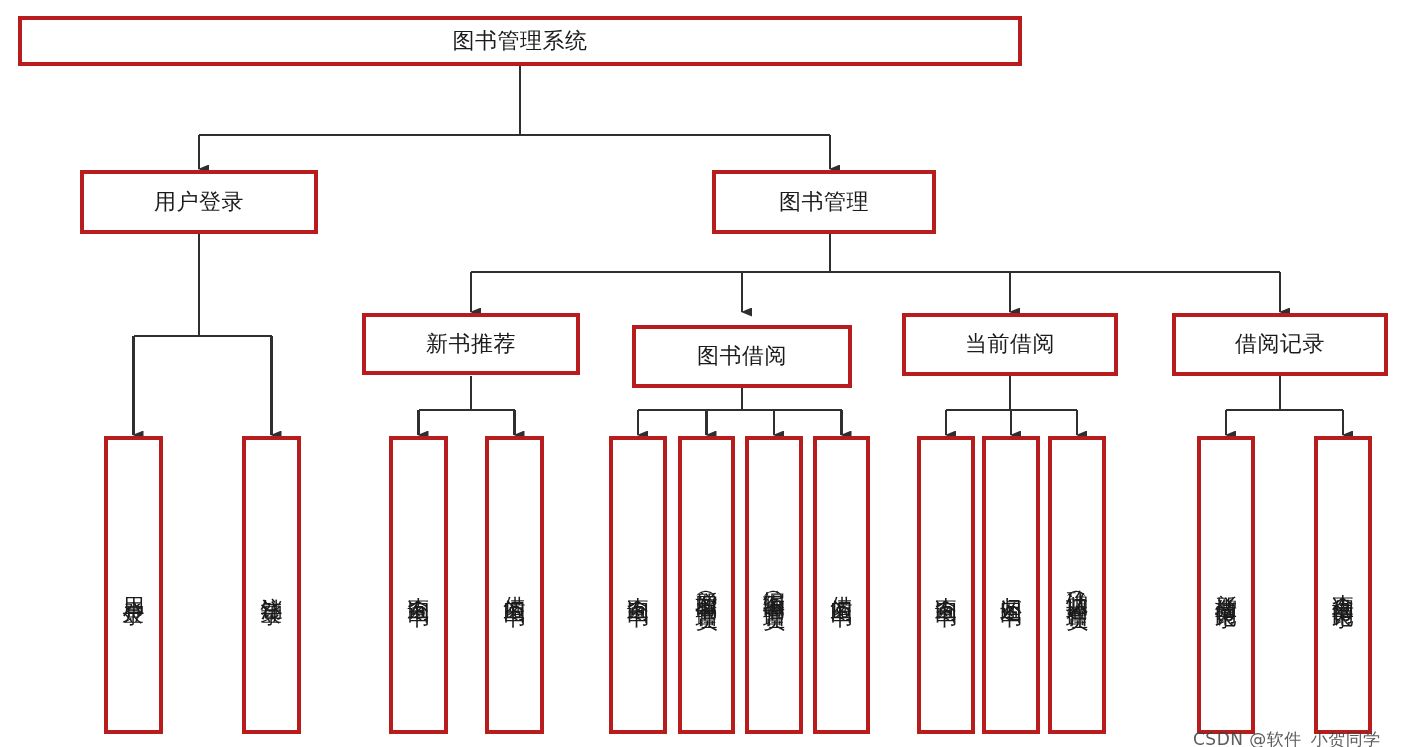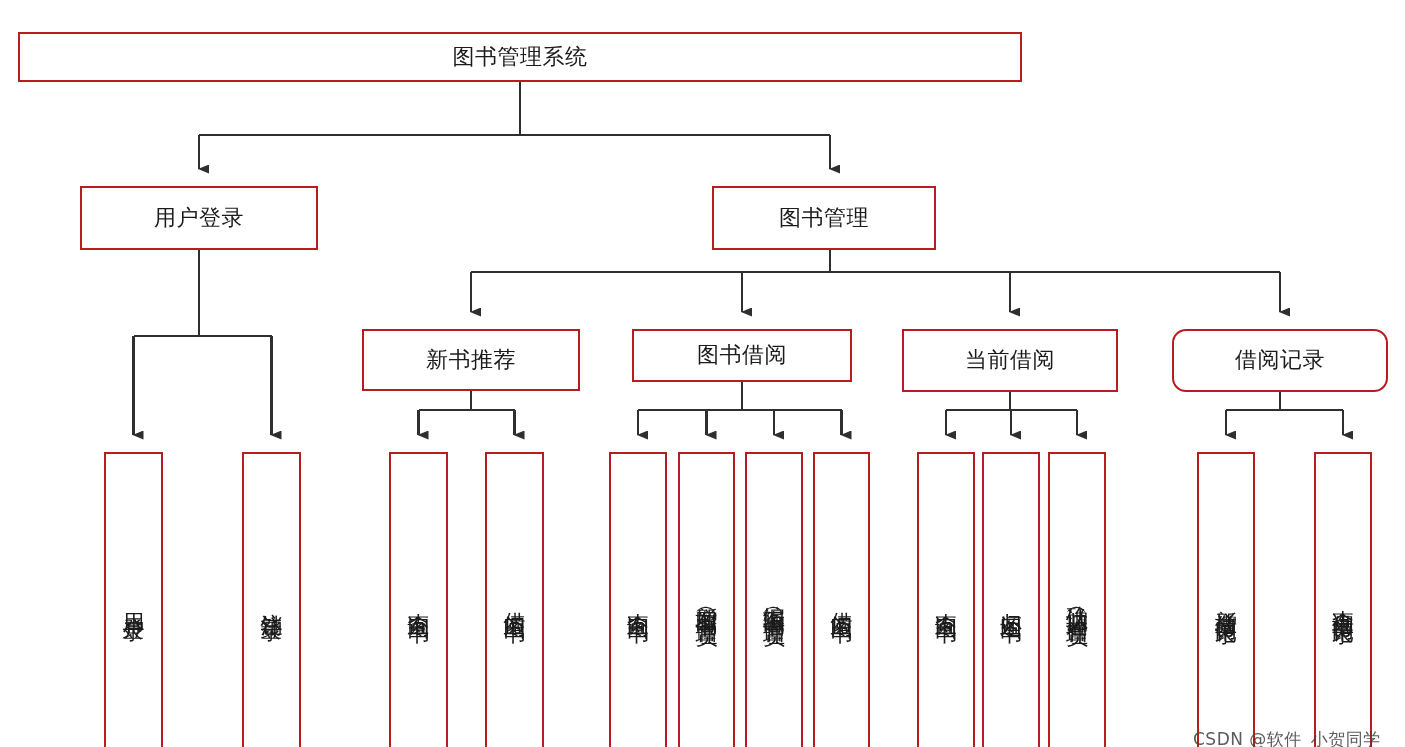--- a/index.html
+++ b/index.html
@@ -23,26 +23,25 @@
     position: absolute;
     left: 0;
     top: 0;
     width: 1405px;
     height: 747px;
   }
   .node-box {
     position: absolute;
     box-sizing: border-box;
     background: #ffffff;
-    border: 2px solid #b91c1c;
+    border: 4px solid #b91c1c;
     display: flex;
     align-items: center;
     justify-content: center;
     overflow: hidden;
-    margin-top: 16px;
   }
   .node-label-h {
     font-size: 22px;
     color: #1b1b1b;
     line-height: 1.1;
     white-space: nowrap;
     letter-spacing: 0.5px;
   }
   .node-label-v {
     font-size: 22px;
@@ -116,27 +115,27 @@
       </div>
       <div class="node-box" style="left: 80px; top: 170px; width: 238px; height: 64px;">
         <span class="node-label-h">用户登录</span>
       </div>
       <div class="node-box" style="left: 712px; top: 170px; width: 224px; height: 64px;">
         <span class="node-label-h">图书管理</span>
       </div>
       <div class="node-box" style="left: 362px; top: 313px; width: 218px; height: 62px;">
         <span class="node-label-h">新书推荐</span>
       </div>
-      <div class="node-box" style="left: 632px; top: 313px; width: 220px; height: 53px;">
+      <div class="node-box" style="left: 632px; top: 325px; width: 220px; height: 63px;">
         <span class="node-label-h">图书借阅</span>
       </div>
       <div class="node-box" style="left: 902px; top: 313px; width: 216px; height: 63px;">
         <span class="node-label-h">当前借阅</span>
       </div>
-      <div class="node-box" style="left: 1172px; top: 313px; width: 216px; height: 63px; border-radius: 14px;">
+      <div class="node-box" style="left: 1172px; top: 313px; width: 216px; height: 63px;">
         <span class="node-label-h">借阅记录</span>
       </div>
       <div class="node-box" style="left: 104px; top: 436px; width: 59px; height: 298px;">
         <span class="node-label-v">用户登录</span>
       </div>
       <div class="node-box" style="left: 242px; top: 436px; width: 59px; height: 298px;">
         <span class="node-label-v">注销登录</span>
       </div>
       <div class="node-box" style="left: 389px; top: 436px; width: 59px; height: 298px;">
         <span class="node-label-v">查询图书</span>

